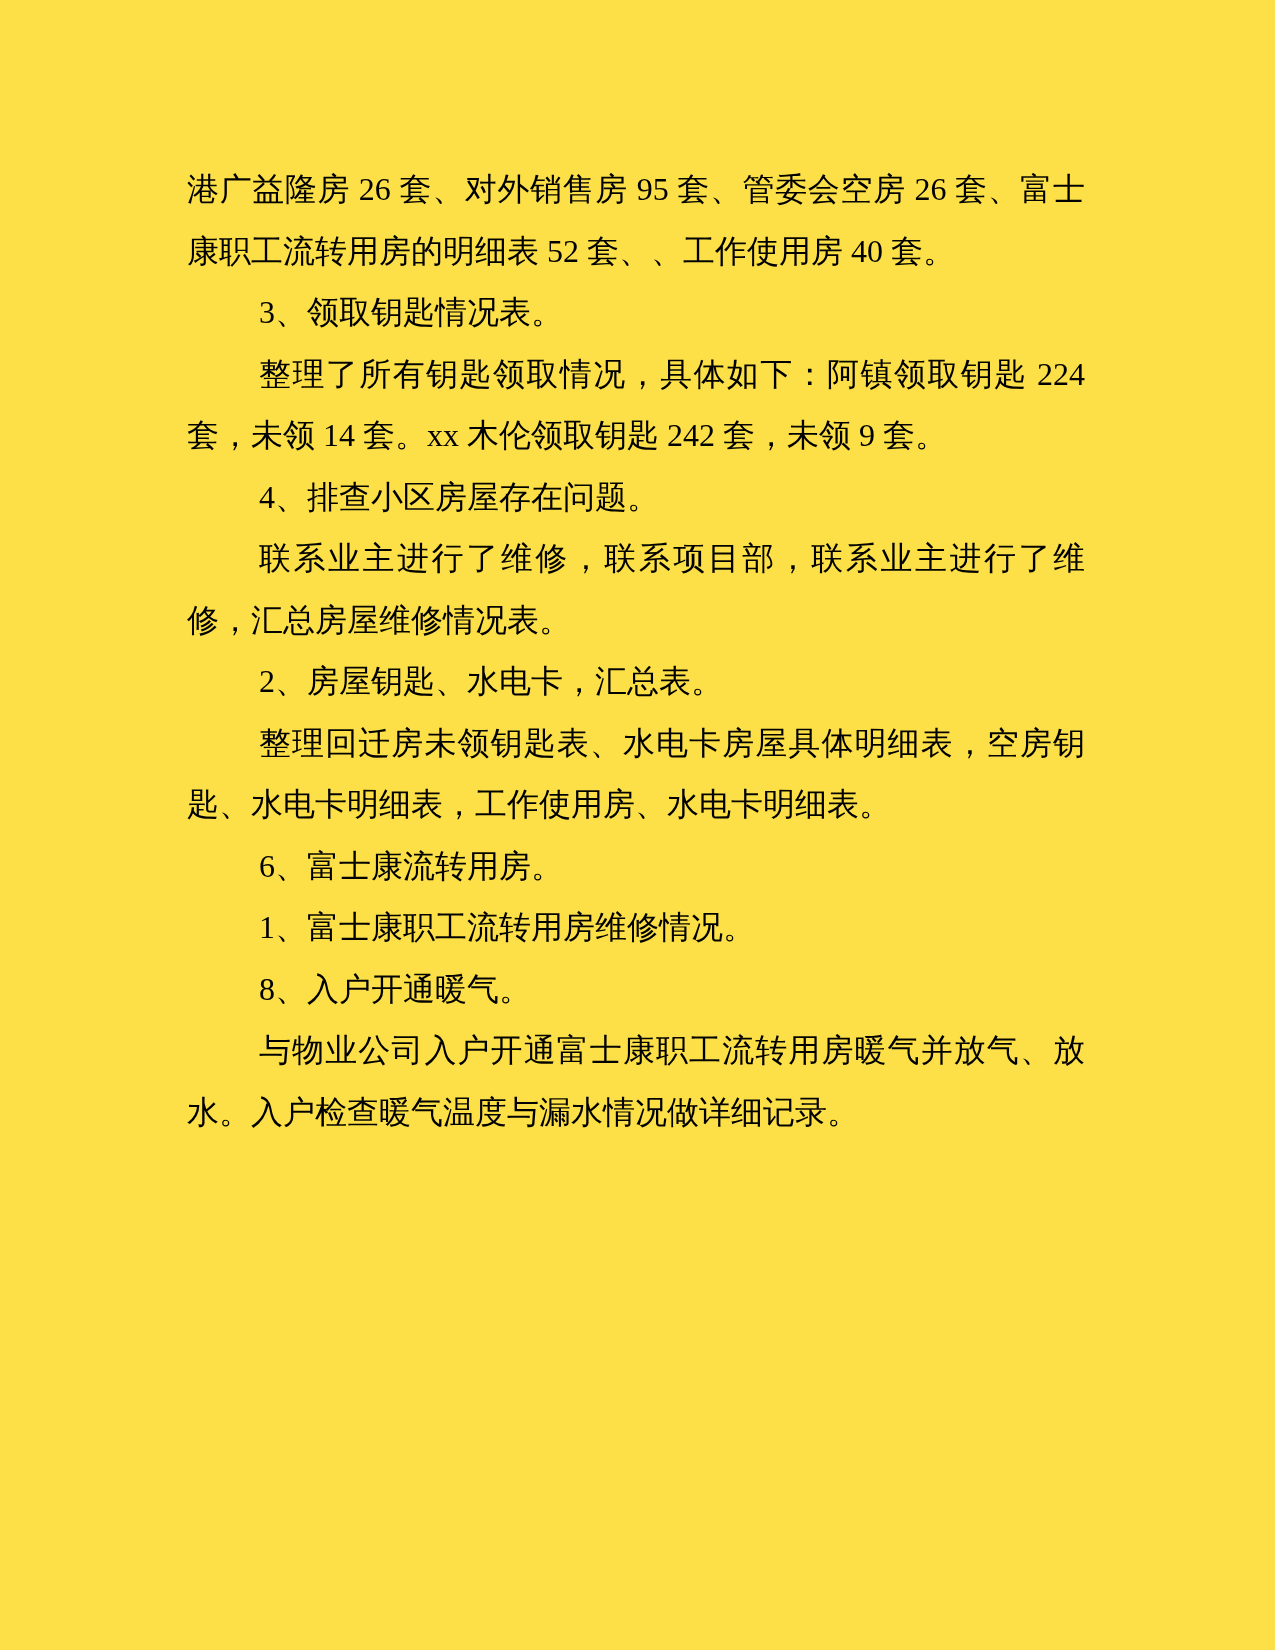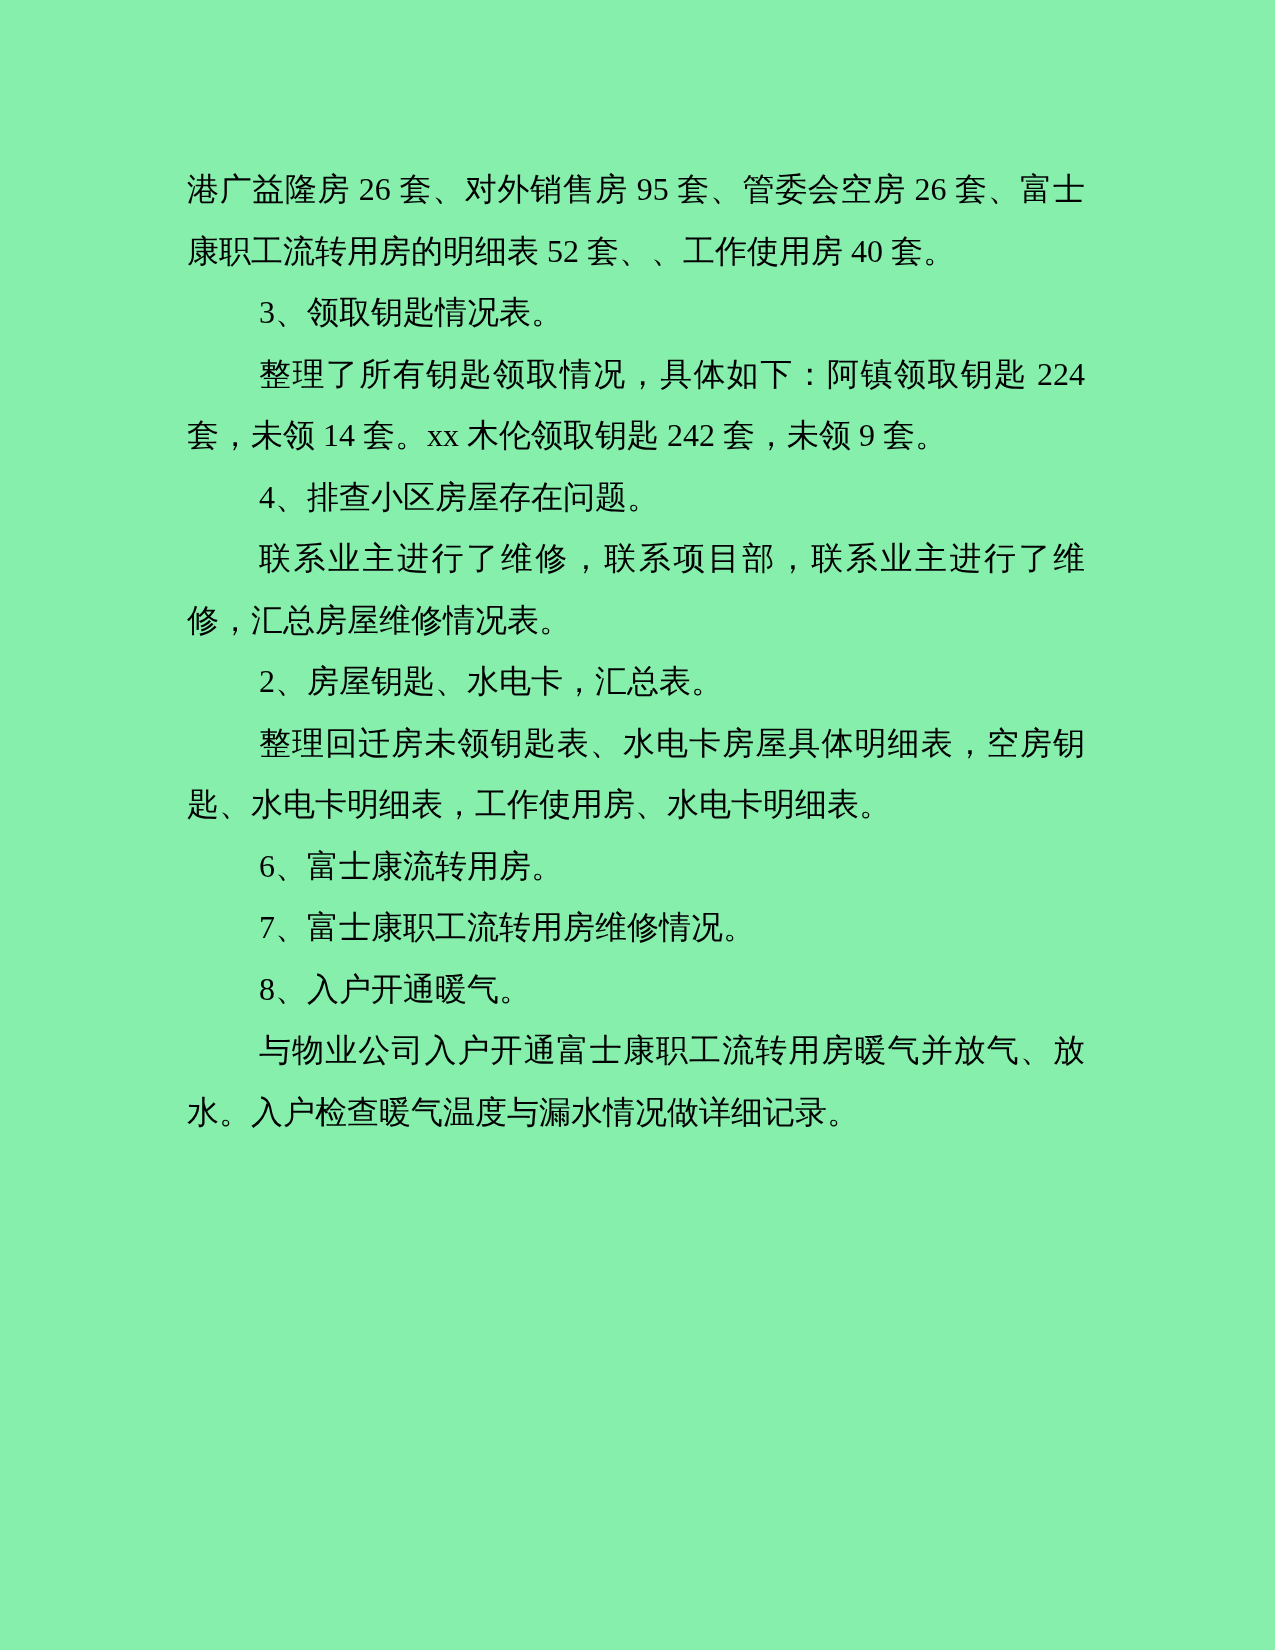--- a/index.html
+++ b/index.html
@@ -12,21 +12,21 @@
     background: #ffffff;
     position: relative;
     font-family: "Liberation Serif", "DejaVu Serif", serif;
   }
   .page {
     position: absolute;
     left: 0;
     top: 0;
     width: 1275px;
     height: 1650px;
-    background: #86efac;
+    background: #fde047;
     overflow: hidden;
   }
   .text-block {
     position: absolute;
     left: 187px;
     top: 159px;
     width: 898px;
     color: #000000;
     font-size: 32px;
     line-height: 61.5px;
@@ -47,17 +47,17 @@
 <div class="page">
   <div class="text-block">
     <p class="para">港广益隆房 26 套、对外销售房 95 套、管委会空房 26 套、富士康职工流转用房的明细表 52 套、、工作使用房 40 套。</p>
     <p class="para indent">3、领取钥匙情况表。</p>
     <p class="para indent">整理了所有钥匙领取情况，具体如下：阿镇领取钥匙 224 套，未领 14 套。xx 木伦领取钥匙 242 套，未领 9 套。</p>
     <p class="para indent">4、排查小区房屋存在问题。</p>
     <p class="para indent">联系业主进行了维修，联系项目部，联系业主进行了维修，汇总房屋维修情况表。</p>
     <p class="para indent">2、房屋钥匙、水电卡，汇总表。</p>
     <p class="para indent">整理回迁房未领钥匙表、水电卡房屋具体明细表，空房钥匙、水电卡明细表，工作使用房、水电卡明细表。</p>
     <p class="para indent">6、富士康流转用房。</p>
-    <p class="para indent">7、富士康职工流转用房维修情况。</p>
+    <p class="para indent">1、富士康职工流转用房维修情况。</p>
     <p class="para indent">8、入户开通暖气。</p>
     <p class="para indent">与物业公司入户开通富士康职工流转用房暖气并放气、放水。入户检查暖气温度与漏水情况做详细记录。</p>
   </div>
 </div>
 
 </body></html>

